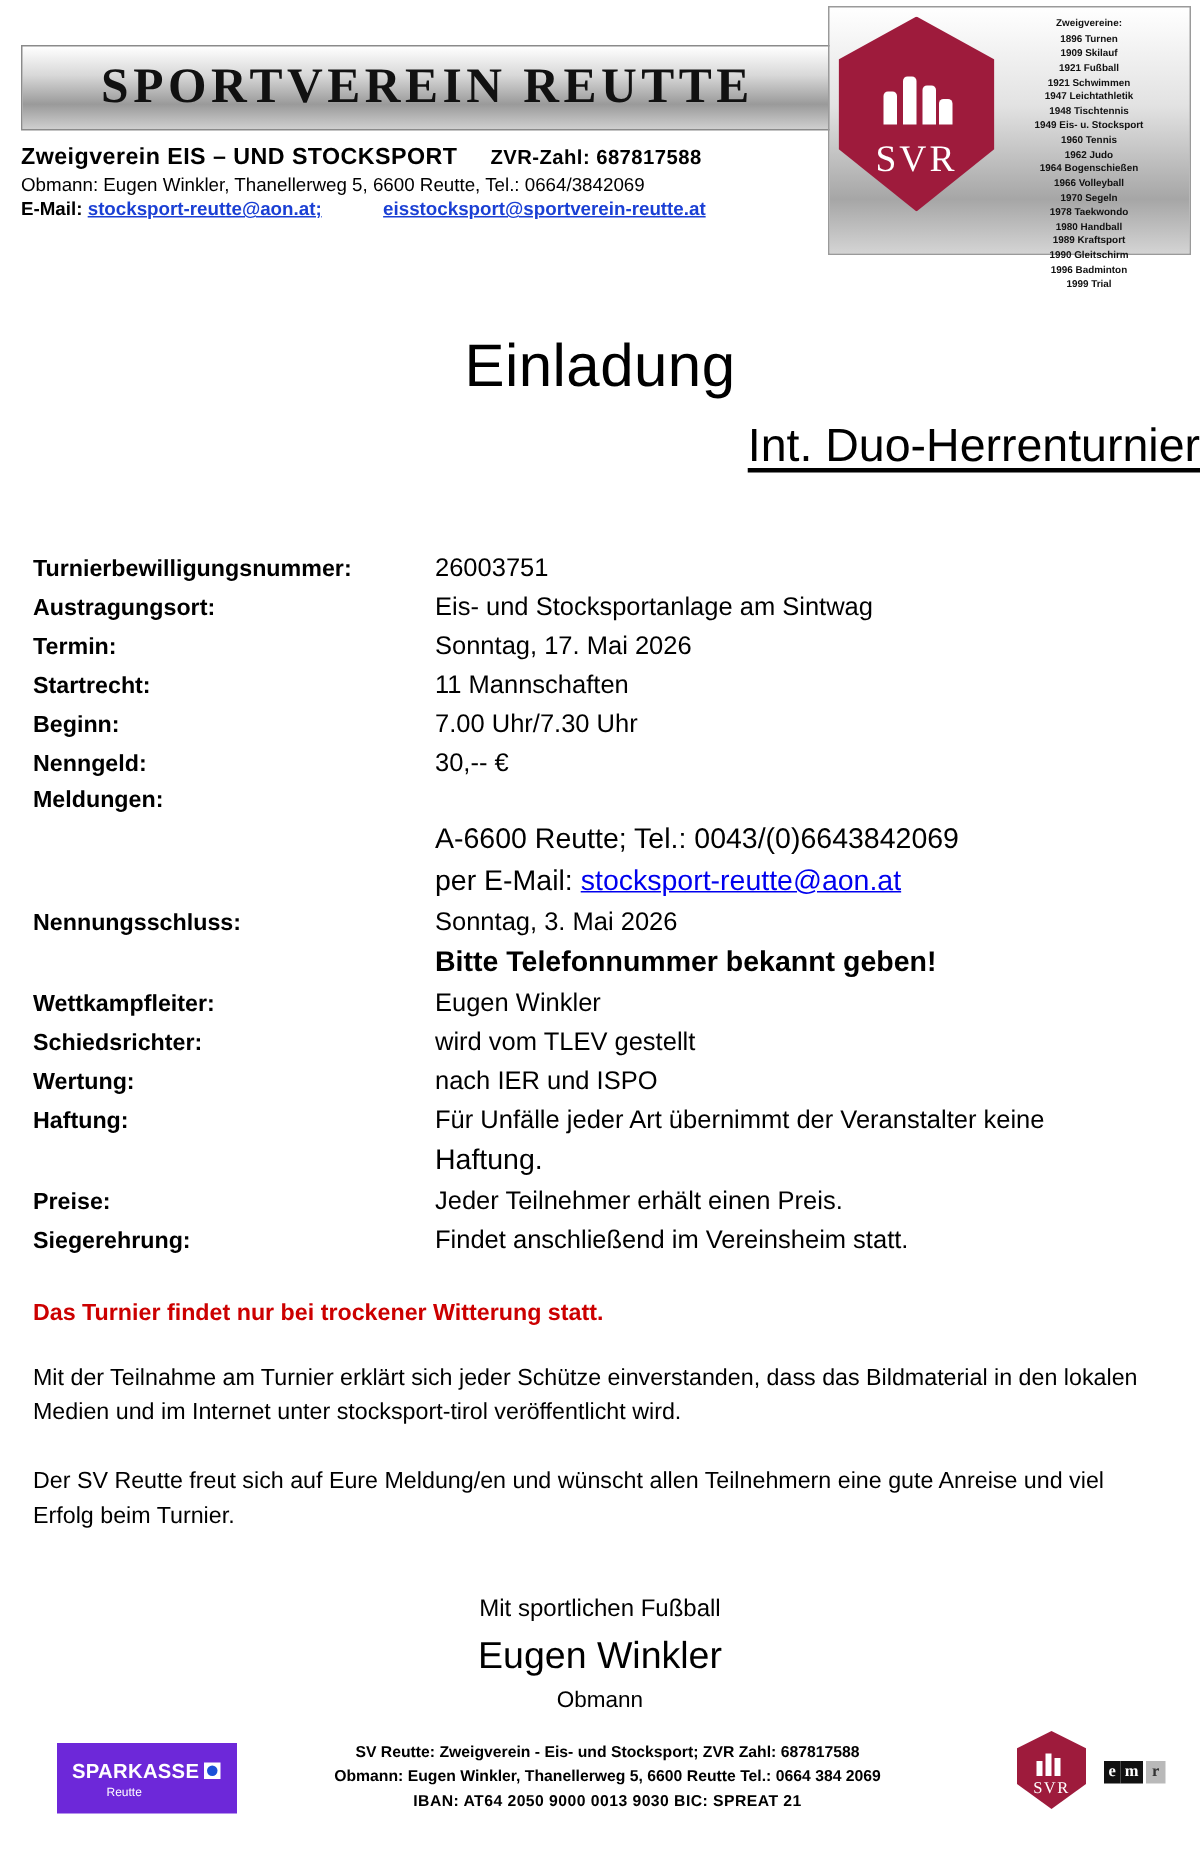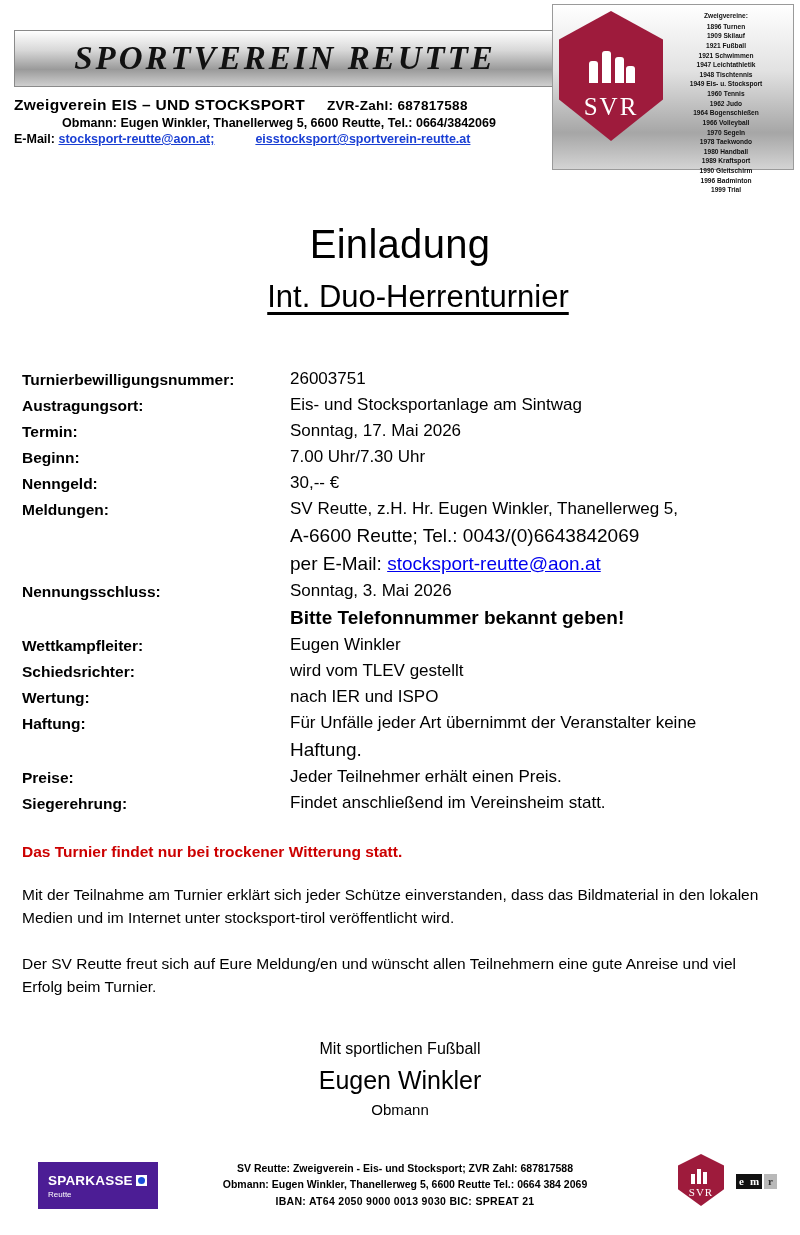--- a/index.html
+++ b/index.html
@@ -29,21 +29,20 @@
     width: 540px;
     height: 55px;
     background: linear-gradient(to bottom, #ffffff 0%, #d8d8d8 35%, #9a9a9a 70%, #cfcfcf 100%);
     border: 1px solid #8a8a8a;
     display: flex;
     align-items: center;
     justify-content: center;
   }
   .header-band-text {
     font-family: "Liberation Serif", serif;
-    font-style: italic;
     font-weight: bold;
     font-size: 33px;
     letter-spacing: 3px;
     color: #111111;
     white-space: nowrap;
   }
   .club-block {
     position: absolute;
     left: 14px;
     top: 96px;
@@ -54,23 +53,22 @@
     font-weight: bold;
     letter-spacing: 0.3px;
   }
   .club-line1 .zvr {
     font-weight: bold;
     margin-left: 22px;
     font-size: 13.5px;
   }
   .club-line2 {
     font-size: 12.5px;
-    font-weight: bold;
+    font-weight: normal;
     margin-top: 2px;
-    text-align: center;
   }
   .club-line3 {
     font-size: 12.5px;
     font-weight: bold;
     margin-top: 2px;
   }
   .club-line3 a {
     color: #1a3fd4;
     text-decoration: underline;
     font-weight: bold;
@@ -154,21 +152,21 @@
   }
 
   
   .title-main {
     text-align: center;
     font-size: 40px;
     margin-top: 52px;
     letter-spacing: 0.3px;
   }
   .title-sub {
-    text-align: center;
+    text-align: right;
     font-size: 31px;
     margin-top: 12px;
     text-decoration: underline;
     text-underline-offset: 5px;
     padding-left: 36px;
   }
 
   
   .info {
     margin-top: 54px;
@@ -228,21 +226,21 @@
     top: 1140px;
     width: 800px;
     height: 95px;
   }
   .sparkasse {
     position: absolute;
     left: 38px;
     top: 22px;
     width: 120px;
     height: 47px;
-    background: #4c1d95;
+    background: #6d28d9;
     color: #ffffff;
     display: flex;
     flex-direction: column;
     justify-content: center;
     padding-left: 10px;
     box-sizing: border-box;
   }
   .sparkasse .s1 {
     font-size: 13.5px;
     font-weight: bold;
@@ -264,20 +262,21 @@
     left: 2px;
     top: 2px;
     width: 7px;
     height: 7px;
     background: #1b50d8;
     border-radius: 50%;
   }
   .sparkasse .s2 {
     font-size: 8px;
     margin-top: 2px;
+    margin-left: 23px;
   }
   .footer-text {
     position: absolute;
     left: 180px;
     top: 20px;
     width: 450px;
     text-align: center;
     font-size: 10.5px;
     font-weight: bold;
     line-height: 1.55;
@@ -420,34 +419,37 @@
   <div class="info-row">
     <div class="info-label">Austragungsort:</div>
     <div class="info-value">Eis- und Stocksportanlage am Sintwag</div>
   </div>
 
   <div class="info-row">
     <div class="info-label">Termin:</div>
     <div class="info-value b">Sonntag, 17. Mai 2026</div>
   </div>
 
+  <div class="info-row">
+    <div class="info-label">Startrecht:</div>
+    <div class="info-value">11 Mannschaften</div>
+  </div>
 
   <div class="info-row">
     <div class="info-label">Beginn:</div>
     <div class="info-value">7.00 Uhr/7.30 Uhr</div>
   </div>
 
   <div class="info-row">
     <div class="info-label">Nenngeld:</div>
     <div class="info-value">30,-- €</div>
   </div>
 
   <div class="info-row">
     <div class="info-label">Meldungen:</div>
-    <div class="info-value">SV Reutte, z.H. Hr. Eugen Winkler, Thanellerweg 5,</div>
   </div>
   <div class="sub-line">A-6600 Reutte; Tel.: 0043/(0)6643842069</div>
   <div class="sub-line">
     <span>per E-Mail: </span><a href="#">stocksport-reutte@aon.at</a>
   </div>
 
   <div class="info-row">
     <div class="info-label">Nennungsschluss:</div>
     <div class="info-value b">Sonntag, 3. Mai 2026</div>
   </div>

